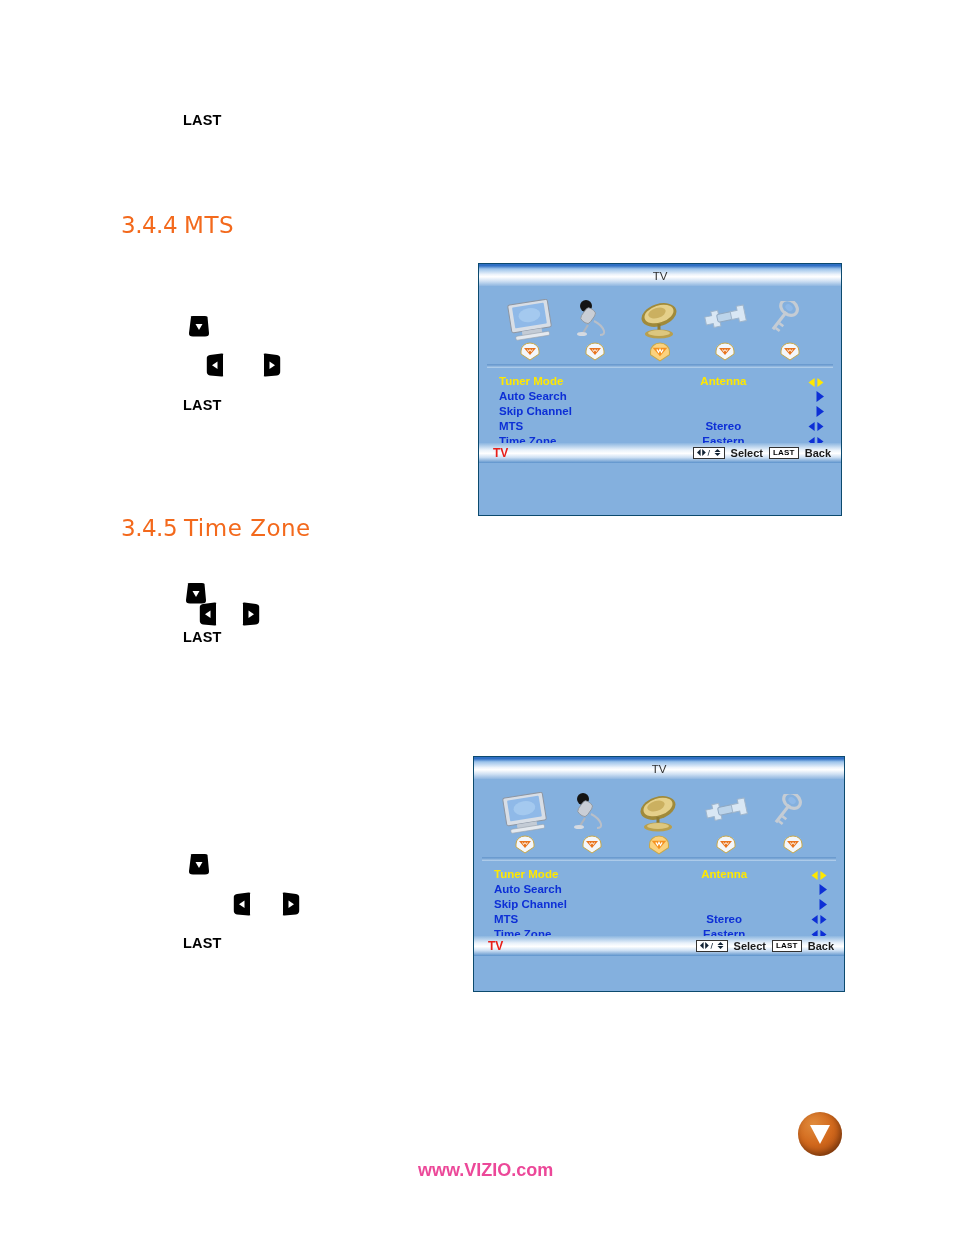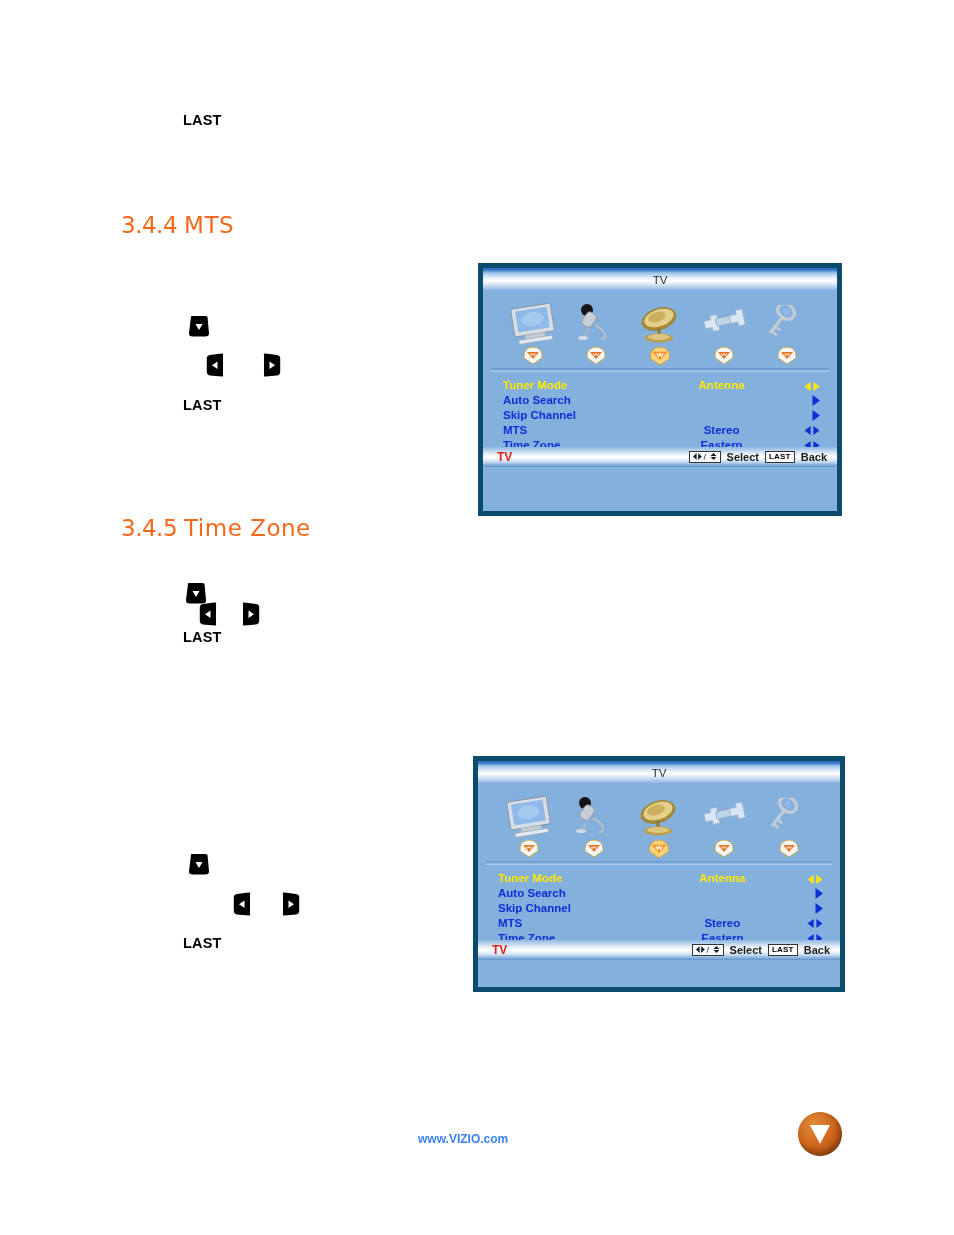--- a/index.html
+++ b/index.html
@@ -35,21 +35,21 @@
   .section-head .ttl { margin-left:7px; }
 
   
   .rbtn { position:absolute; }
   .rbtn svg { display:block; }
 
   
   .osd {
     position:absolute;
     background:#84b0de;
-    border:5px solid #0c4a6e;
+    border:1px solid #0c4a6e;
     box-sizing:border-box;
   }
   .osd-titlebar {
     height:22px;
     position:relative;
     background:linear-gradient(to bottom,
         #2f6fc4 0%, #2f6fc4 8%,
         #9cc3ea 22%, #eef4fb 48%,
         #ffffff 58%, #cfe0f3 78%, #8fb6e0 100%);
     display:flex; align-items:center; justify-content:center;
@@ -128,21 +128,21 @@
     display:inline-flex; align-items:center; justify-content:center;
     border:1px solid #333; background:#ffffff;
     height:12px; padding:0 2px; box-sizing:border-box;
   }
   .keycap.text { font-size:8px; letter-spacing:0.2px; font-weight:bold; color:#000; padding:0 3px; }
 
   
   .site-url {
     position:absolute;
     font-family:"Liberation Sans", sans-serif;
-    font-weight:bold; font-size:12px; color:#3b82f6;
+    font-weight:bold; font-size:18px; color:#ec4899;margin-top:28px;
   }
   .vizio-logo {
     position:absolute;
     width:44px; height:44px; border-radius:50%;
     background:radial-gradient(circle at 35% 28%, #e08b3c 0%, #d2691d 45%, #a8470d 100%);
     display:flex; align-items:center; justify-content:center;
     box-shadow:inset -2px -3px 6px rgba(0,0,0,.35);
   }
   .vizio-logo svg { display:block; }
 </style>

